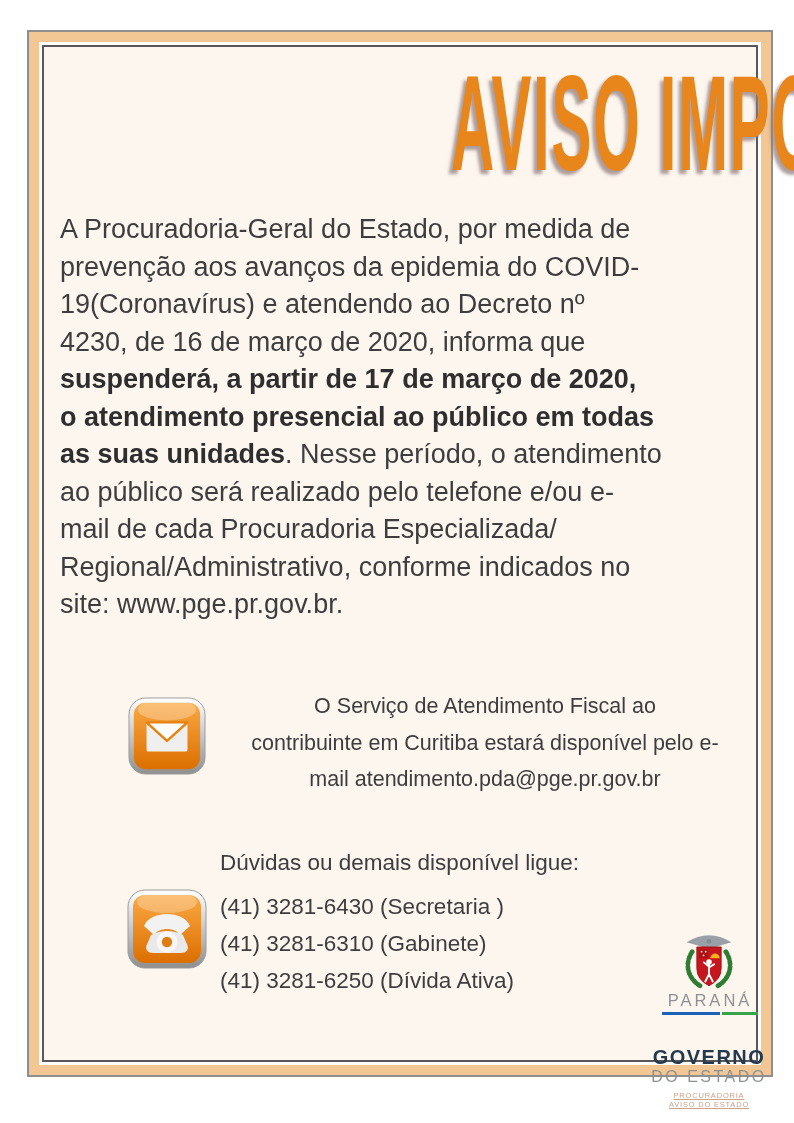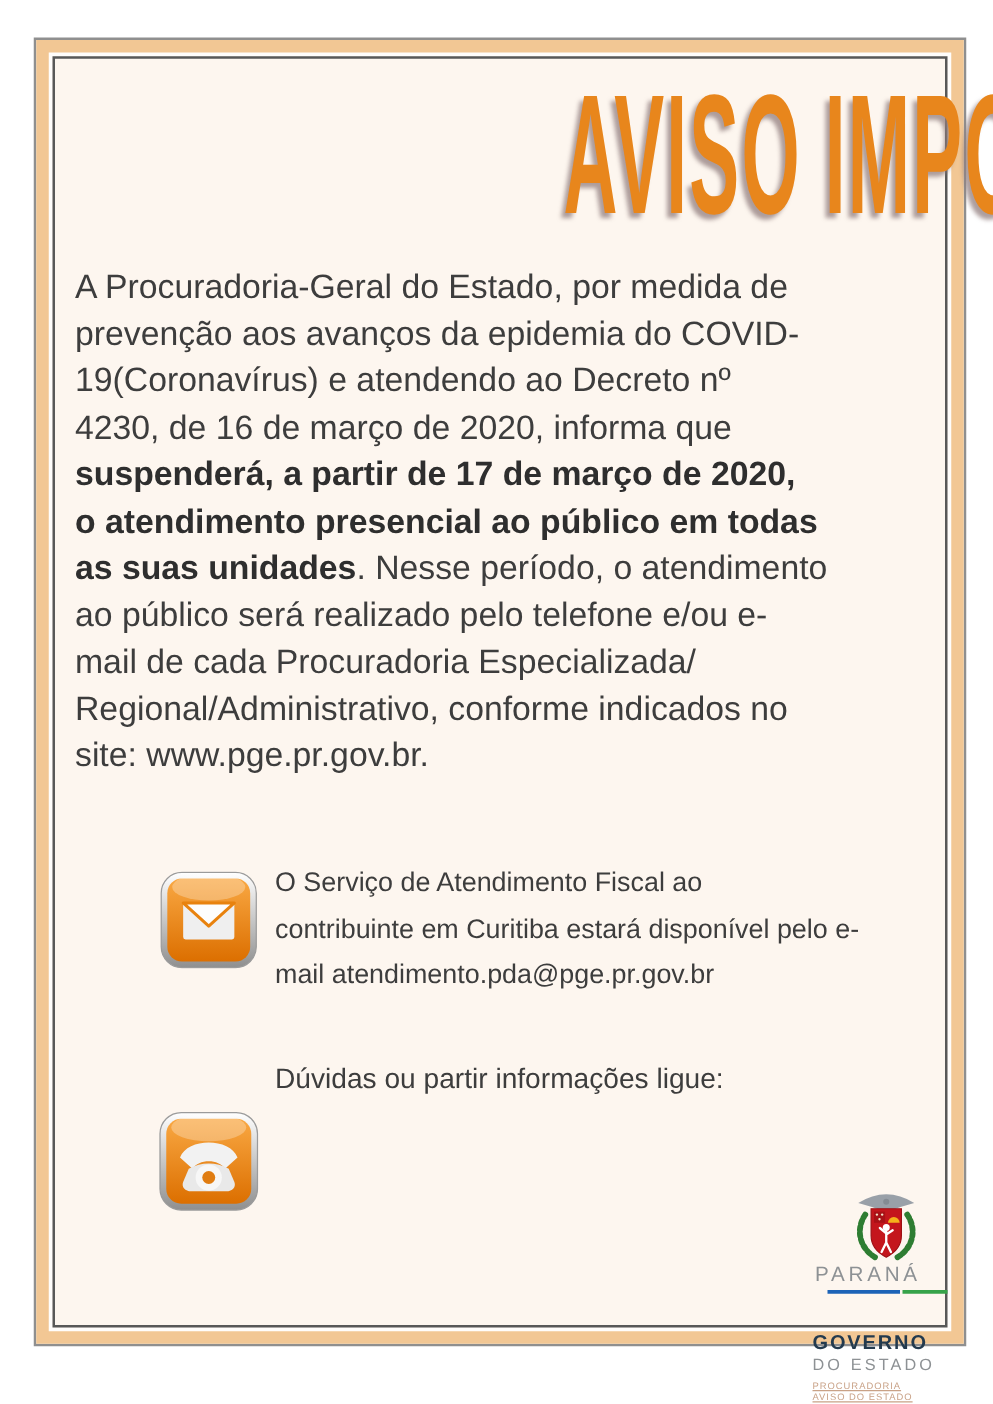--- a/index.html
+++ b/index.html
@@ -67,58 +67,59 @@
   .icon-tile { position: absolute; }
   
   .email-icon { left: 84px; top: 650px; }
   .email-text {
     position: absolute; left: 176px; top: 641px;
     width: 530px;
     font-size: 21.5px;
     line-height: 36.5px;
     color: #3d3d3d;
     white-space: pre-line;
-    text-align: left;
+    text-align: center;
   }
   
   .phone-heading {
     position: absolute; left: 176px; top: 803px;
     font-size: 22.5px;
     color: #3d3d3d;
   }
   .phone-icon { left: 83px; top: 842px; }
   .phone-lines {
     position: absolute; left: 176px; top: 841px;
     font-size: 22.5px;
     line-height: 37px;
     color: #3d3d3d;
   }
   
   .logo {
-    position: absolute; left: 606px; top: 906px;
+    position: absolute; left: 606px; top: 886px;
     width: 118px;
+    text-align: center;
     line-height: 1;
   }
   .logo-crest { margin: 0 auto 3px; display: block; }
   .logo-state {
     font-size: 16.5px; letter-spacing: 3px;
     color: #8d9194; margin-left: 2px;
   }
   .logo-rule {
     display: flex; height: 3px;
     margin: 3px 10px 4px 12px;
   }
   .logo-rule .blue { width: 60%; background: #1c63b7; margin-right: 2px; }
   .logo-rule .green { flex: 1; background: #37a34a; }
   .logo-gov {
-    font-size: 16px; font-weight: 700;
+    font-size: 20px; font-weight: 700;
     letter-spacing: 1.5px; color: #233a4e; margin-top: 32px;
   }
   .logo-do {
-    font-size: 13px; letter-spacing: 2.5px;
+    font-size: 16px; letter-spacing: 2.5px;
     color: #8d9194; margin-top: 2px;
   }
   .logo-org {
     margin-top: 6px;
     font-size: 7.5px; letter-spacing: 0.8px;
     color: #c9a287; line-height: 9.5px; text-decoration: underline;
   }
 </style>
 </head>
 <body>
@@ -158,40 +159,45 @@
           <rect x="1" y="1" width="78" height="78" rx="17" fill="url(#rim1)" stroke="#9b9b9b" stroke-width="1"></rect>
           <rect x="6" y="6" width="68" height="68" rx="12" fill="url(#org1)"></rect>
           <ellipse cx="40" cy="13" rx="30" ry="11" fill="#ffffff" opacity="0.28"></ellipse>
           <rect x="19" y="26" width="42" height="30" rx="2" fill="#efefef"></rect>
           <path d="M19,26 L40,45 L61,26 Z" fill="#fdfdfd" stroke="#e8820e" stroke-width="2.5" stroke-linejoin="round"></path>
         </svg>
         <div class="email-text">O Serviço de Atendimento Fiscal ao
 contribuinte em Curitiba estará disponível pelo e-
 mail atendimento.pda@pge.pr.gov.br</div>
 
-        <div class="phone-heading">Dúvidas ou partir informações ligue:</div>
+        <div class="phone-heading">Dúvidas ou demais disponível ligue:</div>
         <svg class="icon-tile phone-icon" width="80" height="80" viewBox="0 0 80 80">
           <defs>
             <linearGradient id="rim2" x1="0" y1="0" x2="0" y2="1">
               <stop offset="0" stop-color="#ffffff"></stop>
                 <stop offset="1" stop-color="#8f8f8f"></stop>
             </linearGradient>
             <linearGradient id="org2" x1="0" y1="0" x2="0" y2="1">
               <stop offset="0" stop-color="#f9a843"></stop>
                 <stop offset="1" stop-color="#dc6f00"></stop>
             </linearGradient>
           </defs>
           <rect x="1" y="1" width="78" height="78" rx="17" fill="url(#rim2)" stroke="#9b9b9b" stroke-width="1"></rect>
           <rect x="6" y="6" width="68" height="68" rx="12" fill="url(#org2)"></rect>
           <ellipse cx="40" cy="13" rx="30" ry="11" fill="#ffffff" opacity="0.28"></ellipse>
           <path d="M17,37 C23,21 57,21 63,37 L53,46 C48,38 32,38 27,46 Z" fill="#f2f2f2"></path>
           <path d="M26,64 L54,64 C59,64 62,60.5 60.5,56.5 L56,46 C46,40.5 34,40.5 24,46 L19.5,56.5 C18,60.5 21,64 26,64 Z" fill="#e9e9e9"></path>
           <circle cx="40" cy="53" r="10.5" fill="#f7f7f7"></circle>
           <circle cx="40" cy="53" r="5.2" fill="#e07d12"></circle>
         </svg>
+        <div class="phone-lines">
+          <div>(41) 3281-6430 (Secretaria )</div>
+          <div>(41) 3281-6310 (Gabinete)</div>
+          <div>(41) 3281-6250 (Dívida Ativa)</div>
+        </div>
 
         <div class="logo">
           <svg class="logo-crest" width="58" height="56" viewBox="0 0 60 60">
             <path d="M6,10 Q30,-5 54,10 Q42,13 30,18 Q18,13 6,10 Z" fill="#99a0a8"></path>
             <circle cx="30" cy="9" r="2.6" fill="#848b93"></circle>
             <path d="M12,20 C4,32 6,48 21,57" stroke="#2e7d32" stroke-width="5" fill="none" stroke-dasharray="3 2.6" stroke-linecap="round"></path>
             <path d="M48,20 C56,32 54,48 39,57" stroke="#2e7d32" stroke-width="5" fill="none" stroke-dasharray="3 2.6" stroke-linecap="round"></path>
             <path d="M17,15 L43,15 L43,38 Q43,50 30,56.5 Q17,50 17,38 Z" fill="#c4161c" stroke="#9e1014" stroke-width="1"></path>
             <rect x="19.5" y="17.5" width="9.5" height="9.5" fill="#a81116"></rect>
             <circle cx="22" cy="20" r="1" fill="#f1e3c8"></circle>

